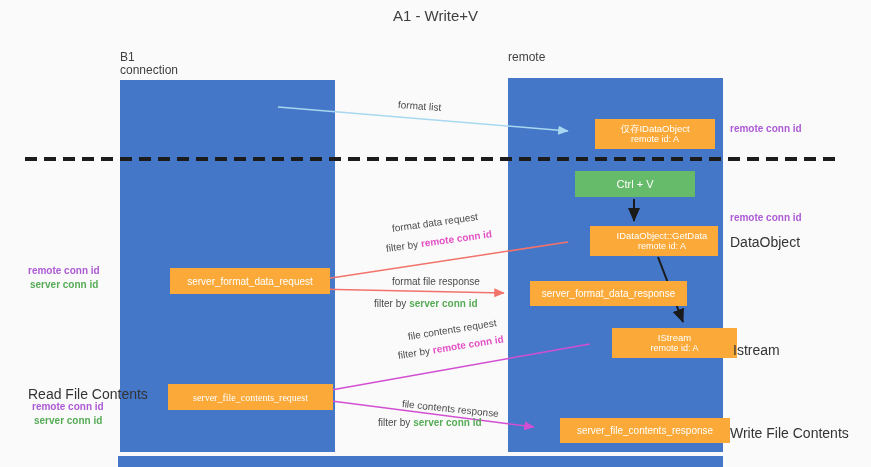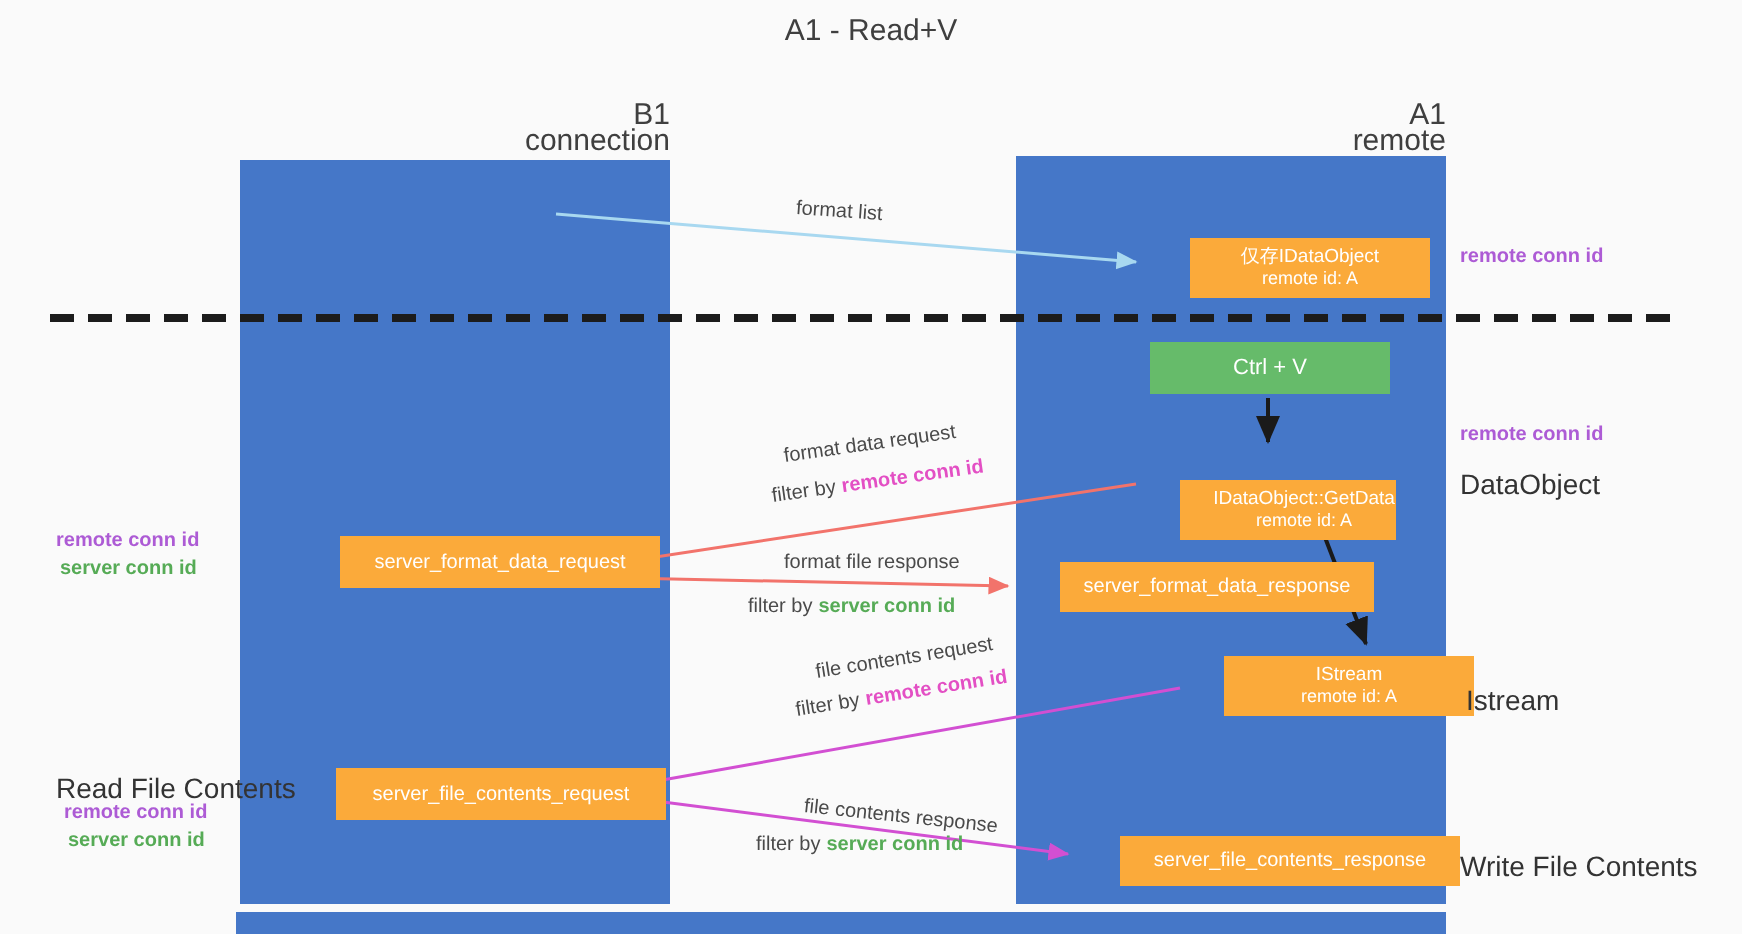--- a/index.html
+++ b/index.html
@@ -3,21 +3,21 @@
 <meta charset="utf-8">
 <style>
   * { box-sizing: border-box; }
   html,body { margin:0; padding:0; }
   body { background:#fafafa; font-family:"Liberation Sans", sans-serif; }
   #stage { position:relative; width:871px; height:467px; background:#fafafa; overflow:hidden; }
   .abs { position:absolute; }
 
   
   .title { left:0; top:6px; width:100%; text-align:center; color:#3f3f3f; font-size:15px; line-height:20px; }
-  .lane-hdr { text-align:right; color:#3f3f3f; font-size:15px; line-height:13px; }
+  .lane-hdr { text-align:left; color:#3f3f3f; font-size:12px; line-height:13px; }
 
   
   .col { background:#4577c8; z-index:1; }
 
   
   .gbox { background:#66bb6a; color:#fff; display:flex; align-items:center; justify-content:center;
           font-size:11px; z-index:3; }
   .obox { background:#fbaa3a; color:#fff; display:flex; flex-direction:column; align-items:center;
           justify-content:center; text-align:center; z-index:3;margin-left:20px; }
   .obox .l1 { font-size:9.5px; line-height:11px; }
@@ -36,29 +36,28 @@
   .side-plain  { color:#333;  font-size:14px; z-index:4; white-space:nowrap; }
 
   svg.overlay { position:absolute; left:0; top:0; z-index:2; pointer-events:none; }
 </style>
 </head>
 <body>
 
 <div id="stage">
 
   <div class="abs title">
-    <div>A1 - Read+V</div>
+    <div>A1 - Write+V</div>
   </div>
 
   <div class="abs lane-hdr" style="left:120px; top:51px; width:215px;">
     <div>B1</div>
     <div>connection</div>
   </div>
   <div class="abs lane-hdr" style="left:508px; top:51px; width:215px;">
-    <div>A1</div>
     <div>remote</div>
   </div>
 
   <div class="abs col" style="left:120px; top:80px; width:215px; height:372px;"></div>
   <div class="abs col" style="left:508px; top:78px; width:215px; height:374px;"></div>
   <div class="abs col" style="left:118px; top:456px; width:605px; height:11px;"></div>
 
   <svg class="overlay" width="871" height="467" viewBox="0 0 871 467">
     <defs>
       <marker id="m-blue" markerWidth="8" markerHeight="8" refX="6.5" refY="3" orient="auto">
@@ -87,35 +86,35 @@
   </svg>
 
 
   <div class="abs obox" style="left:575px; top:119px; width:120px; height:30px;">
     <span class="l1">仅存IDataObject</span>
     <span class="l2">remote id: A</span>
   </div>
 
   <div class="abs gbox" style="left:575px; top:171px; width:120px; height:26px;">Ctrl + V</div>
 
-  <div class="abs obox" style="left:570px; top:240px; width:108px; height:30px;padding-left:16px;">
+  <div class="abs obox" style="left:570px; top:226px; width:128px; height:30px;padding-left:16px;">
     <span class="l1">IDataObject::GetData</span>
     <span class="l2">remote id: A</span>
   </div>
 
   <div class="abs obox single" style="left:150px; top:268px; width:160px; height:26px;">server_format_data_request</div>
 
   <div class="abs obox single" style="left:510px; top:281px; width:157px; height:25px;">server_format_data_response</div>
 
   <div class="abs obox" style="left:592px; top:328px; width:125px; height:30px;">
     <span class="l1">IStream</span>
     <span class="l2">remote id: A</span>
   </div>
 
-  <div class="abs obox single" style="left:148px; top:384px; width:165px; height:26px;">server_file_contents_request</div>
+  <div class="abs obox single" style="left:148px; top:384px; width:165px; height:26px;font-family:Liberation Serif, serif;">server_file_contents_request</div>
 
   <div class="abs obox single" style="left:540px; top:418px; width:170px; height:25px;">server_file_contents_response</div>
 
   <div class="abs cap" style="left:398px; top:99px; transform:rotate(4deg);">format list</div>
 
   <div class="abs cap" style="left:392px; top:223px; transform:rotate(-8deg);">format data request</div>
   <div class="abs cap" style="left:386px; top:243px; transform:rotate(-8deg);">
     <span class="prefix">filter by</span><span class="pink">remote conn id</span>
   </div>
 

